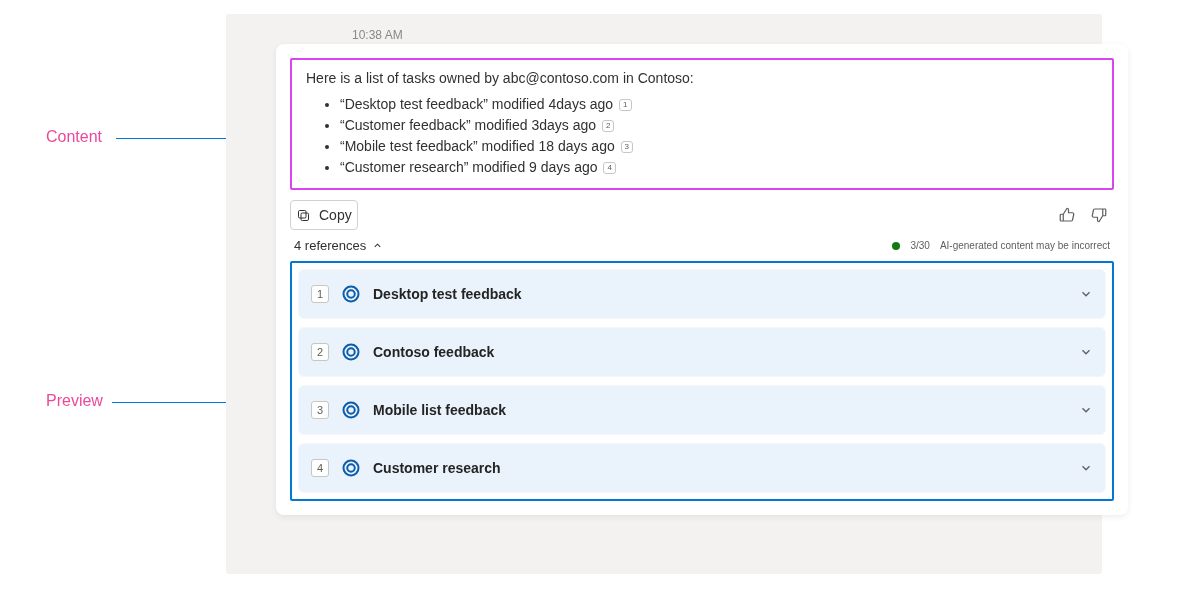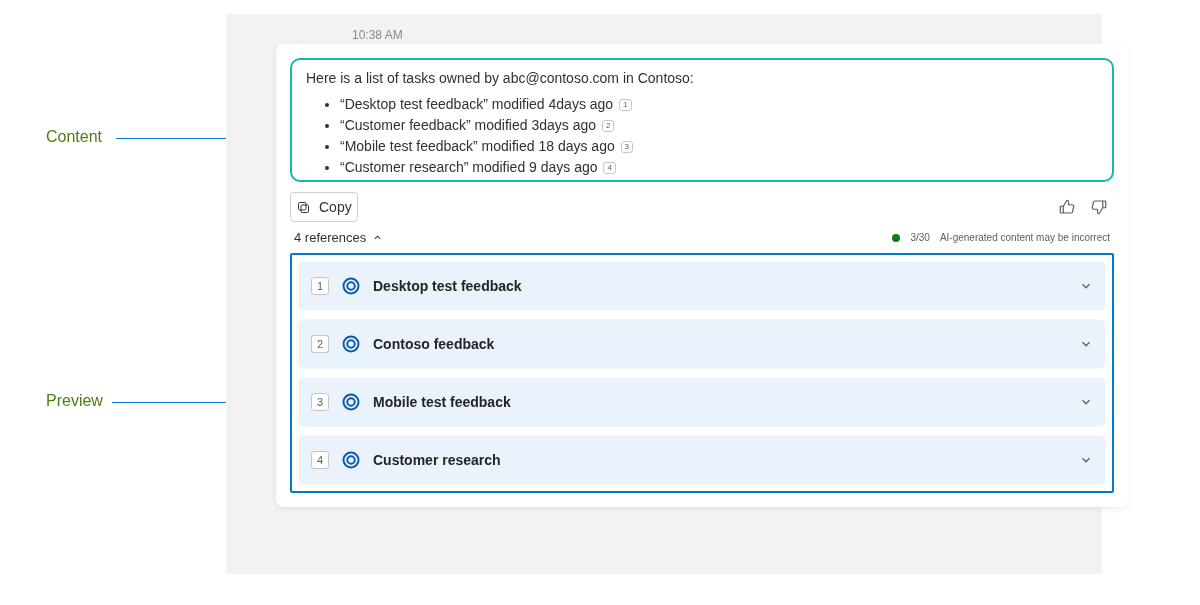--- a/index.html
+++ b/index.html
@@ -10,21 +10,21 @@
     height: 605px;
     position: relative;
     font-size: 14px;
     color: #323130;
   }
 
   
   .annotation {
     position: absolute;
     font-size: 16px;
-    color: #4d7c0f;
+    color: #ec4899;
   }
   .annotation-line {
     position: absolute;
     height: 1px;
     background: #0078d4;
   }
 
   
   .canvas {
     position: absolute;
@@ -51,23 +51,23 @@
   .timestamp {
     position: absolute;
     left: 126px;
     top: 14px;
     font-size: 12px;
     color: #8a8886;
   }
 
   
   .content-box {
-    border: 2px solid #14b8a6;
-    border-radius: 10px;
-    padding: 10px 14px 2px 14px;
+    border: 2px solid #d946ef;
+    border-radius: 2px;
+    padding: 10px 14px 10px 14px;
     margin-bottom: 10px;
   }
   .content-intro {
     font-size: 14px;
     color: #323130;
     margin-bottom: 8px;
   }
   .content-list {
     list-style: disc;
     padding-left: 34px;
@@ -315,21 +315,21 @@
       </div>
 
       <div class="ref-item">
         <span class="ref-index">3</span>
         <span class="ref-glyph">
           <svg viewBox="0 0 24 24" width="20" height="20">
             <circle cx="12" cy="12" r="9" fill="none" stroke="#0b5cab" stroke-width="2.4"></circle>
             <circle cx="12" cy="12" r="4.5" fill="none" stroke="#0b5cab" stroke-width="2.4"></circle>
           </svg>
         </span>
-        <span class="ref-title">Mobile test feedback</span>
+        <span class="ref-title">Mobile list feedback</span>
         <span class="ref-chevron">
           <svg width="14" height="14" viewBox="0 0 24 24" fill="none" stroke="#605e5c" stroke-width="2.2">
             <polyline points="6 9 12 15 18 9"></polyline>
           </svg>
         </span>
       </div>
 
       <div class="ref-item">
         <span class="ref-index">4</span>
         <span class="ref-glyph">

